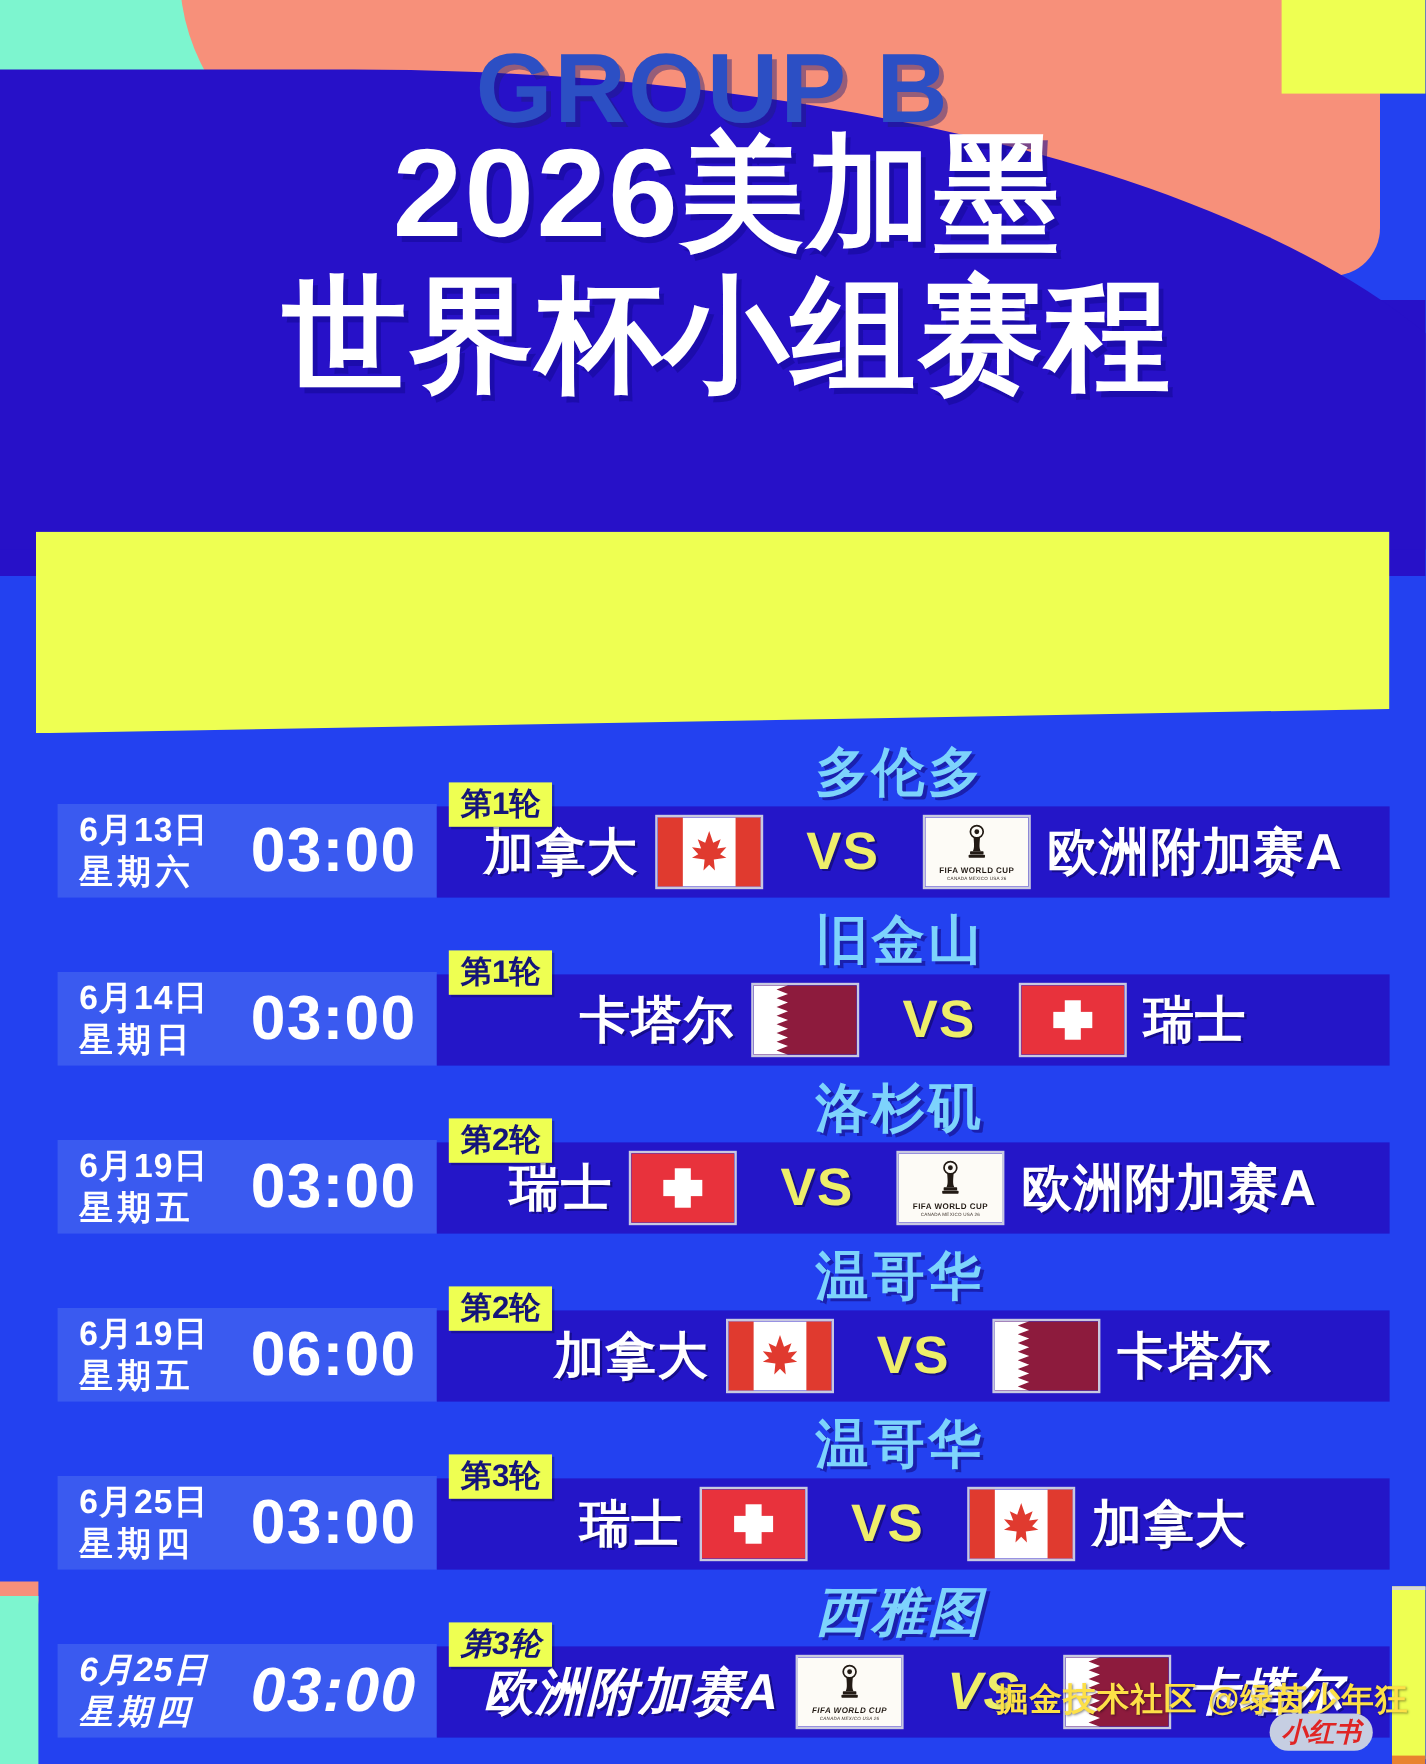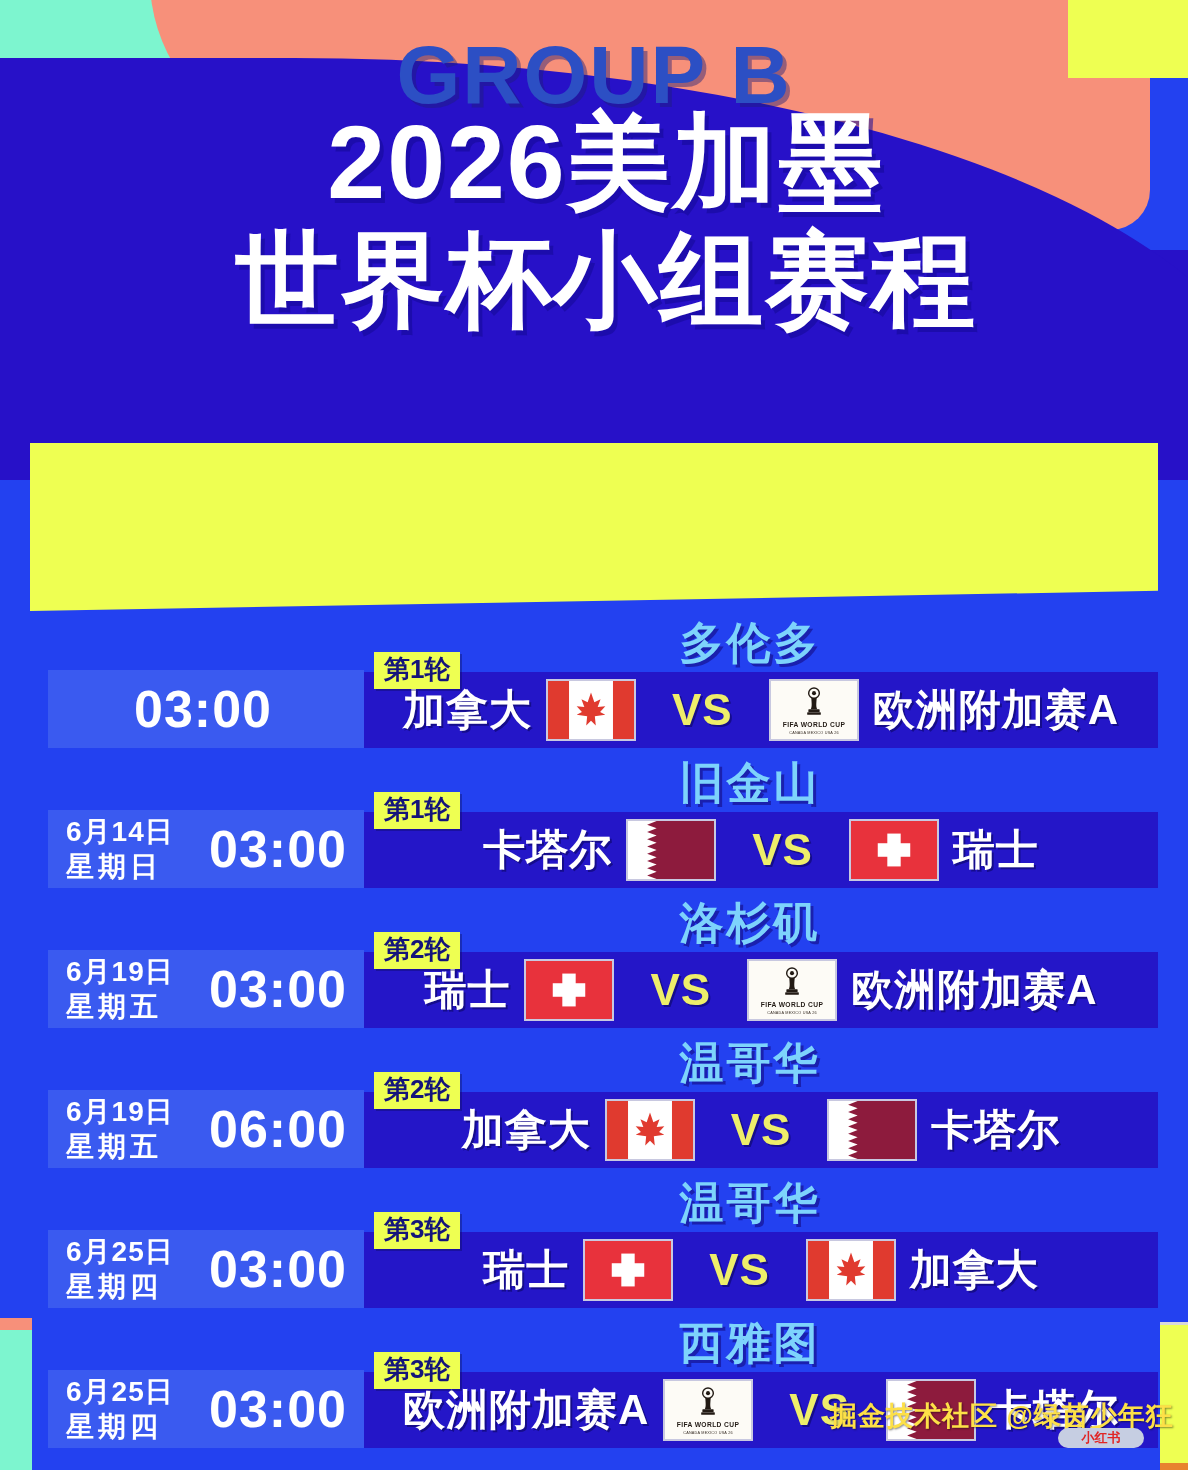--- a/index.html
+++ b/index.html
@@ -134,21 +134,21 @@
   
   #match-list {
     position: absolute;
     left: 0; top: 612px;
     width: 1188px;
   }
   .match {
     position: relative;
     height: 140px;
   }
-  .match:last-child { height: 150px; }
+  .match:last-child { height: 150px; font-style: italic; }
 
   .venue {
     position: absolute;
     left: 470px;
     top: 2px;
     width: 560px;
     text-align: center;
     font-size: 44px;
     font-weight: bold;
     color: #7dd3fc;
@@ -257,30 +257,31 @@
     white-space: nowrap;
     text-shadow: 1px 1px 2px rgba(0,0,0,0.45);
     letter-spacing: 1px;
   }
   #xhs-badge {
     position: absolute;
     left: 1058px;
     top: 1428px;
     z-index: 9;
     width: 86px;
-    height: 20px;
+    height: 31px;
     background: #c6cee2;
     border-radius: 17px;
     color: #e02424;
-    font-size: 13px;
+    font-size: 22px;
     font-weight: bold;
     display: flex;
     align-items: center;
     justify-content: center;
     letter-spacing: 0px;
+    font-style: italic;
   }
 </style>
 </head>
 <body>
 
 <div id="deco-layer">
   <div class="deco-mint"></div>
   <div class="deco-salmon"></div>
   <div class="deco-yellow-tr"></div>
   <div class="deco-header-fill"></div>
@@ -299,20 +300,24 @@
   </div>
 
   <div id="group-banner"></div>
   <div id="group-banner-label">GROUP B</div>
 
   <div id="match-list">
       <div class="match">
         <div class="venue">多伦多</div>
         <div class="round-tag">第1轮</div>
         <div class="datebox">
+          <div class="date-col">
+            <div class="date-day">6月13日</div>
+            <div class="date-wd">星期六</div>
+          </div>
           <div class="time-col">03:00</div>
         </div>
         <div class="fixture">
           <span class="team-name left">加拿大</span>
           <span class="flag">
             <svg viewBox="0 0 90 60" preserveAspectRatio="none">
               <rect width="90" height="60" fill="#ffffff"></rect>
               <rect x="0" y="0" width="22" height="60" fill="#e03a2f"></rect>
               <rect x="68" y="0" width="22" height="60" fill="#e03a2f"></rect>
               <path d="M45 12 L48.5 22 L55 19 L52 27 L60 26 L54.5 32 L60 35 L49 36.5 L50 46 L45 41 L40 46 L41 36.5 L30 35 L35.5 32 L30 26 L38 27 L35 19 L41.5 22 Z" fill="#e03a2f"></path>

